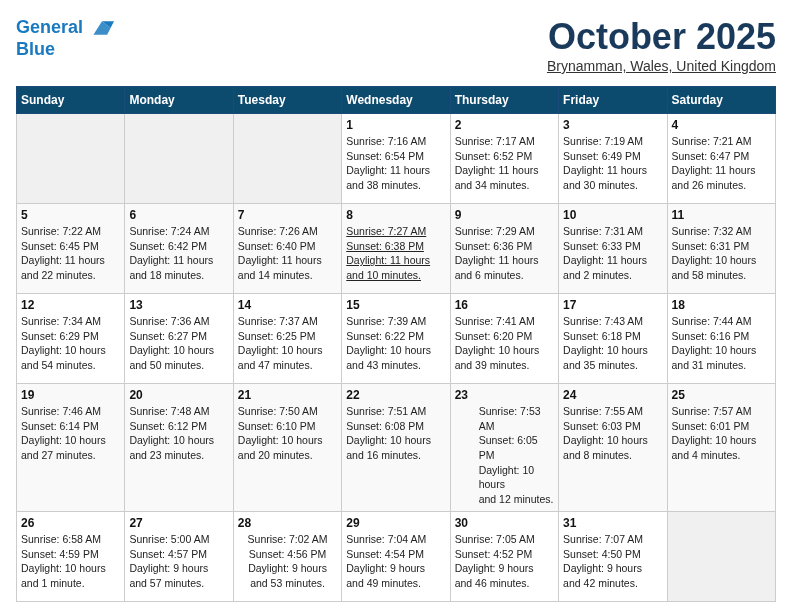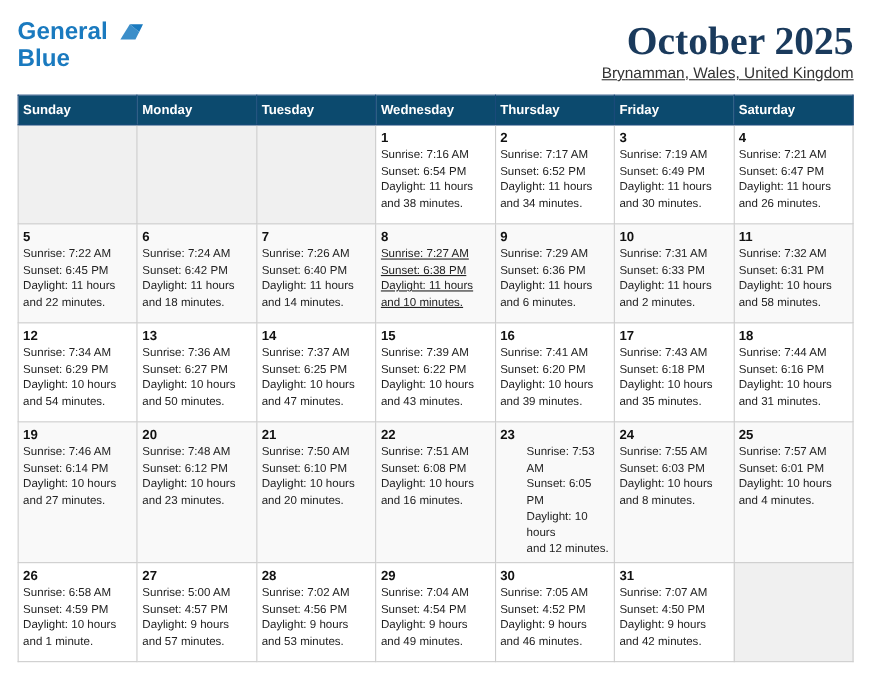--- a/index.html
+++ b/index.html
@@ -14,41 +14,40 @@
       display: flex;
       justify-content: space-between;
       align-items: flex-start;
       margin-bottom: 12px;
     }
     .logo {
       display: flex;
       align-items: center;
     }
     .logo-text {
-      font-size: 22px;
+      font-size: 18px;
       font-weight: bold;
       color: #1a3a5c;
       line-height: 1.1;
     }
     .logo-text span {
       color: #1a7abf;
     }
     .logo-icon {
       width: 24px;
       height: 24px;
       margin-left: 2px;
     }
     .title-block {
       text-align: right;
     }
     .month-title {
       font-size: 36px;
       font-weight: bold;
       color: #1a3a5c;
-      font-family: Liberation Serif, serif;
     }
     .subtitle {
       font-size: 14px;
       color: #333;
       text-decoration: underline;
     }
     table {
       width: 100%;
       border-collapse: collapse;
       font-size: 11px;
@@ -323,21 +322,21 @@
         </td>
         <td>
           <div class="day-num">27</div>
           <div class="day-info" style="white-space: pre-line;">Sunrise: 5:00 AM
 Sunset: 4:57 PM
 Daylight: 9 hours
 and 57 minutes.</div>
         </td>
         <td>
           <div class="day-num">28</div>
-          <div class="day-info" style="white-space: pre-line;">Sunrise: 7:02 AM
+          <div class="day-info" style="white-space: pre-line; text-align: center;">Sunrise: 7:02 AM
 Sunset: 4:56 PM
 Daylight: 9 hours
 and 53 minutes.</div>
         </td>
         <td>
           <div class="day-num">29</div>
           <div class="day-info" style="white-space: pre-line;">Sunrise: 7:04 AM
 Sunset: 4:54 PM
 Daylight: 9 hours
 and 49 minutes.</div>

